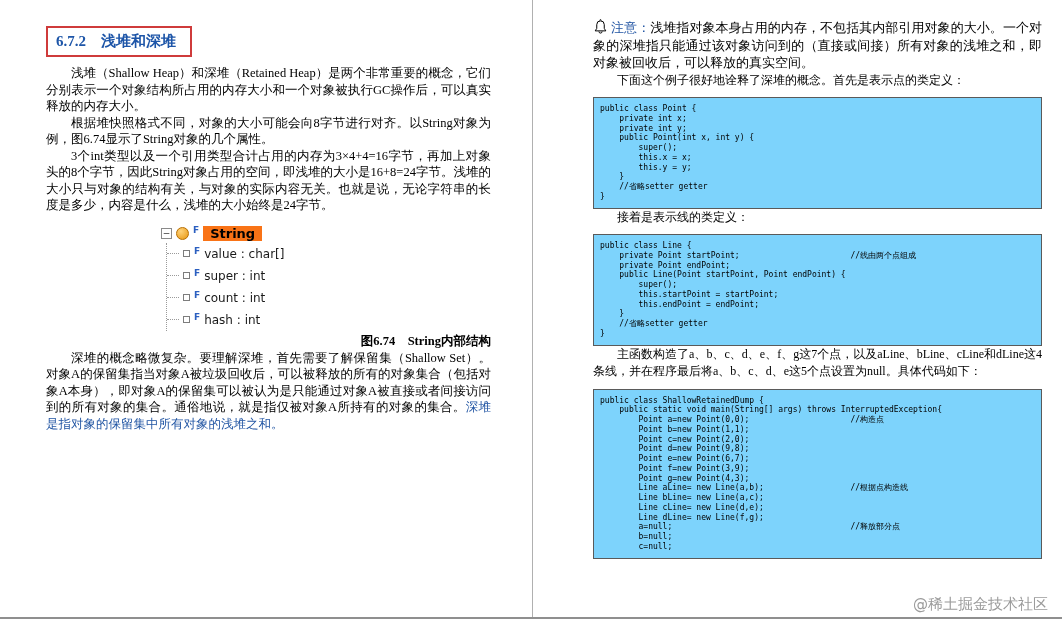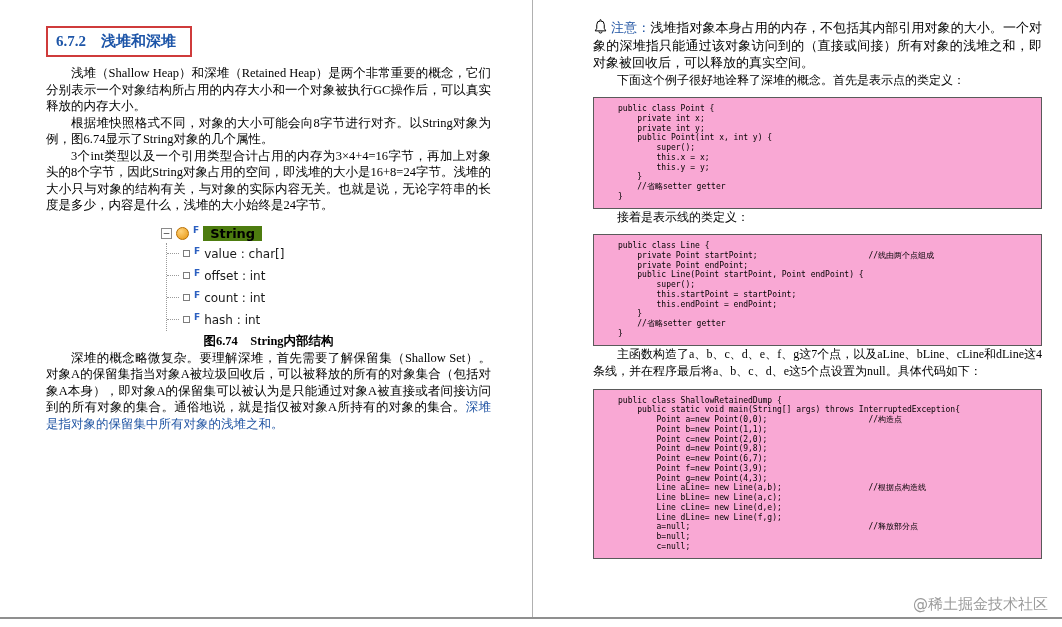--- a/index.html
+++ b/index.html
@@ -23,34 +23,34 @@
   .blue { color:#2155a3; }
 
   
   .fig { width:215px; margin:12px auto 2px; font-family:"DejaVu Sans","Liberation Sans",sans-serif; }
   .fig-root { display:flex; align-items:center; gap:4px; }
   .collapse-box { width:11px; height:11px; border:1px solid #8a8a8a; font-size:9px; line-height:9px;
                   text-align:center; color:#333; background:#fff; flex:none; }
   .obj-circle { width:13px; height:13px; border-radius:50%; flex:none;
                 background:radial-gradient(circle at 35% 30%, #ffd27a, #e8960f); border:1px solid #b86e00; }
   .badge-f { color:#2b5fc0; font-size:9px; font-weight:bold; line-height:9px; align-self:flex-start; }
-  .root-label { background:#4d7c0f; padding:0 7px; font-size:13px; font-weight:bold; color:#000; }
+  .root-label { background:#f97316; padding:0 7px; font-size:13px; font-weight:bold; color:#000; }
   .fig-children { margin-left:5px; border-left:1px dotted #9a9a9a; margin-top:2px; }
   .fig-row { display:flex; align-items:center; gap:4px; padding:4px 0; }
   .stub { width:12px; border-top:1px dotted #9a9a9a; flex:none; }
   .field-box { width:7px; height:7px; border:1px solid #7d7d7d; background:#fff; flex:none; }
   .field-label { font-size:12px; color:#1a1a1a; }
-  .fig-caption { text-align:center; font-size:12.5px; font-weight:bold; margin-top:0; }
+  .fig-caption { text-align:right; font-size:12.5px; font-weight:bold; margin-top:0; }
 
   
   .note { font-size:13px; line-height:17.5px; text-align:justify; }
   .bell { display:inline-block; width:15px; height:17px; vertical-align:-3px; margin-right:3px; }
   .note-label { color:#2155a3; }
 
-  .codebox { border:1px solid #5a5a5a; padding:6px 24px; margin-top:8px; background:#f9a8d4; }
+  .codebox { border:1px solid #5a5a5a; padding:6px 6px; margin-top:8px; background:#7dd3fc; }
   .codebox pre { font-family:"DejaVu Sans Mono","Liberation Mono",monospace; font-size:8px;
                  line-height:1.22; white-space:pre; color:#000; }
 </style>
 </head>
 <body>
 
 <div class="page page-left">
 
   <div class="heading-box">6.7.2　浅堆和深堆</div>
 
@@ -69,21 +69,21 @@
       <div class="fig-row">
         <span class="stub"></span>
         <span class="field-box"></span>
         <span class="badge-f">F</span>
         <span class="field-label">value : char[]</span>
       </div>
       <div class="fig-row">
         <span class="stub"></span>
         <span class="field-box"></span>
         <span class="badge-f">F</span>
-        <span class="field-label">offset : int</span>
+        <span class="field-label">super : int</span>
       </div>
       <div class="fig-row">
         <span class="stub"></span>
         <span class="field-box"></span>
         <span class="badge-f">F</span>
         <span class="field-label">count : int</span>
       </div>
       <div class="fig-row">
         <span class="stub"></span>
         <span class="field-box"></span>

